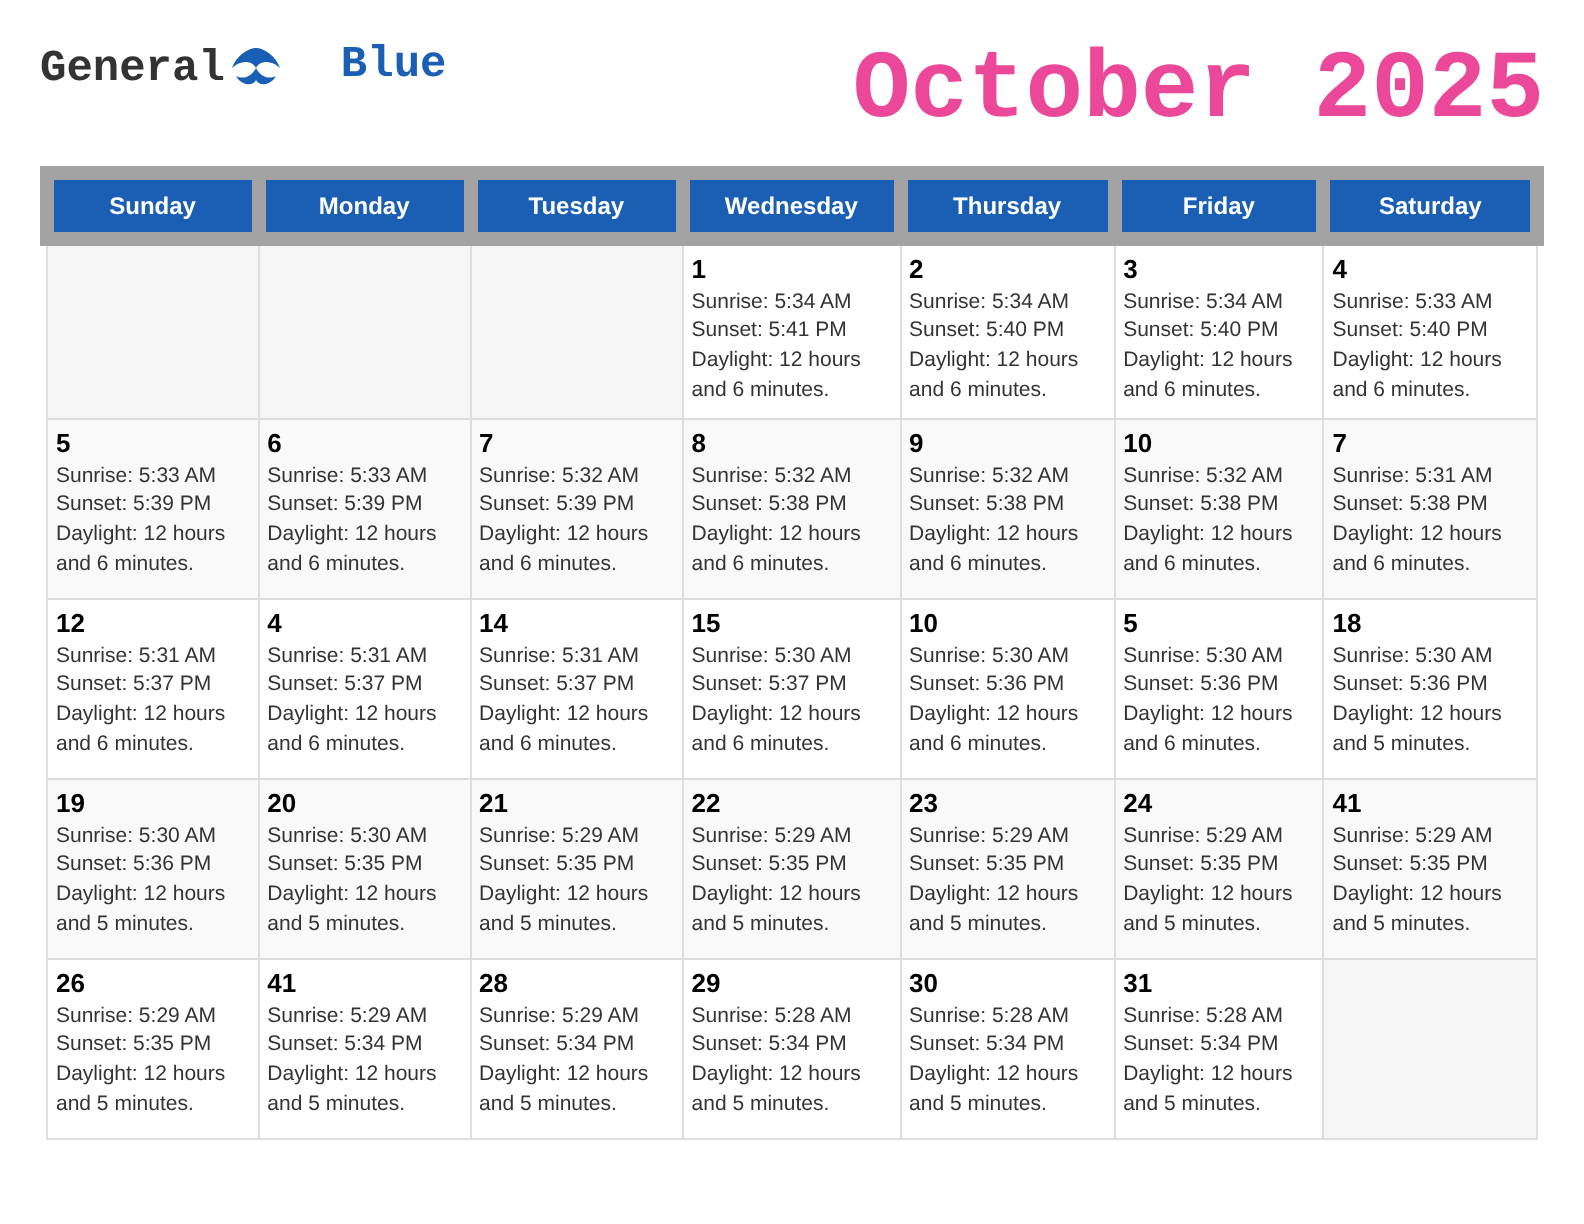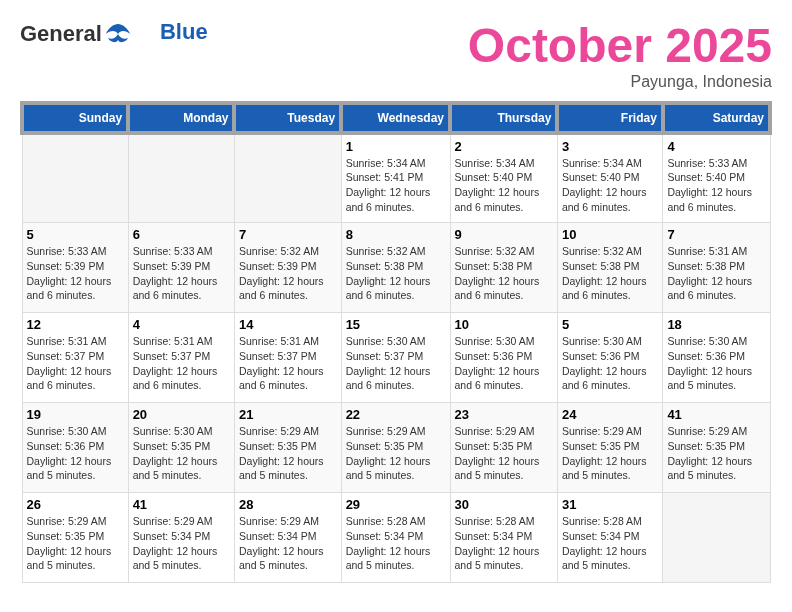--- a/index.html
+++ b/index.html
@@ -8,20 +8,21 @@
       background: #fff;
       width: 792px;
       min-height: 612px;
       padding: 20px;
     }
     .header {
       display: flex;
       justify-content: space-between;
       align-items: flex-start;
       margin-bottom: 10px;
+      font-family: Liberation Mono, monospace;
     }
     .logo {
       display: flex;
       align-items: center;
     }
     .logo-icon {
       width: 28px;
       height: 28px;
       margin-left: 2px;
     }
@@ -40,23 +41,23 @@
     }
     .calendar {
       width: 100%;
       border-collapse: collapse;
       font-size: 11px;
     }
     .calendar th {
       background-color: #1a5fb4;
       color: #fff;
       padding: 6px 4px;
-      text-align: right;
+      text-align: center;
       font-size: 12px;
-      border: 4px solid #a3a3a3;
+      border: 7px solid #a3a3a3;
     }
     .calendar td {
       border: 1px solid #ddd;
       vertical-align: top;
       padding: 4px;
       width: 113px;
       height: 90px;
       background: #fff;
     }
     .calendar tr:nth-child(even) td {
@@ -88,21 +89,20 @@
         <path d="M14 4 C18 4, 24 8, 26 14 C22 10, 16 10, 14 14 C12 10, 6 10, 2 14 C4 8, 10 4, 14 4Z" fill="#1a5fb4"></path>
         <path d="M14 14 C16 18, 20 20, 24 18 C22 22, 16 24, 14 20 C12 24, 6 22, 4 18 C8 20, 12 18, 14 14Z" fill="#1a5fb4"></path>
       </svg>
     </div>
     <div style="margin-top:-4px;margin-left:28px;">
       <span style="font-size:22px;font-weight:bold;color:#1a5fb4;">Blue</span>
     </div>
   </div>
   <div class="title-block">
     <div class="month-title">October 2025</div>
-    <div class="location">Payunga, Indonesia</div>
   </div>
 </div>
 
 <table class="calendar">
   <thead>
     <tr id="calendar-header-row">
         <th>Sunday</th>
         <th>Monday</th>
         <th>Tuesday</th>
         <th>Wednesday</th>

